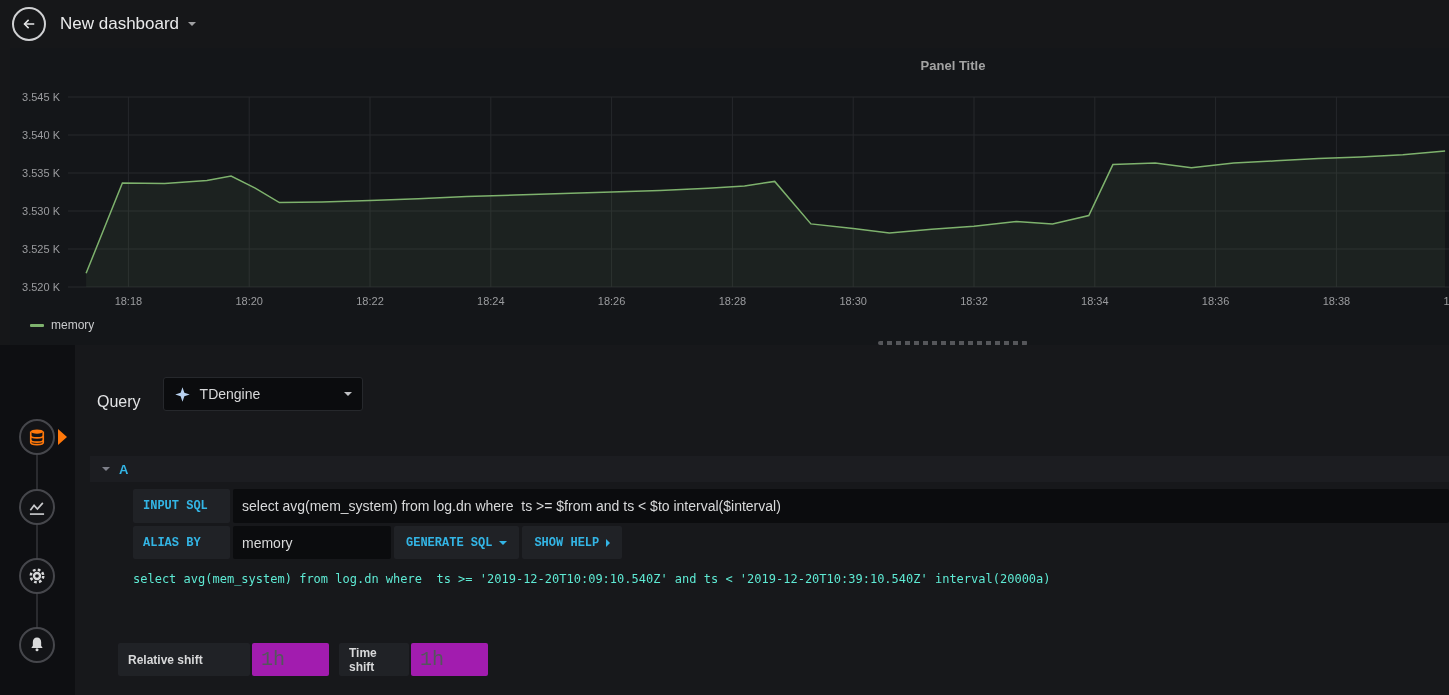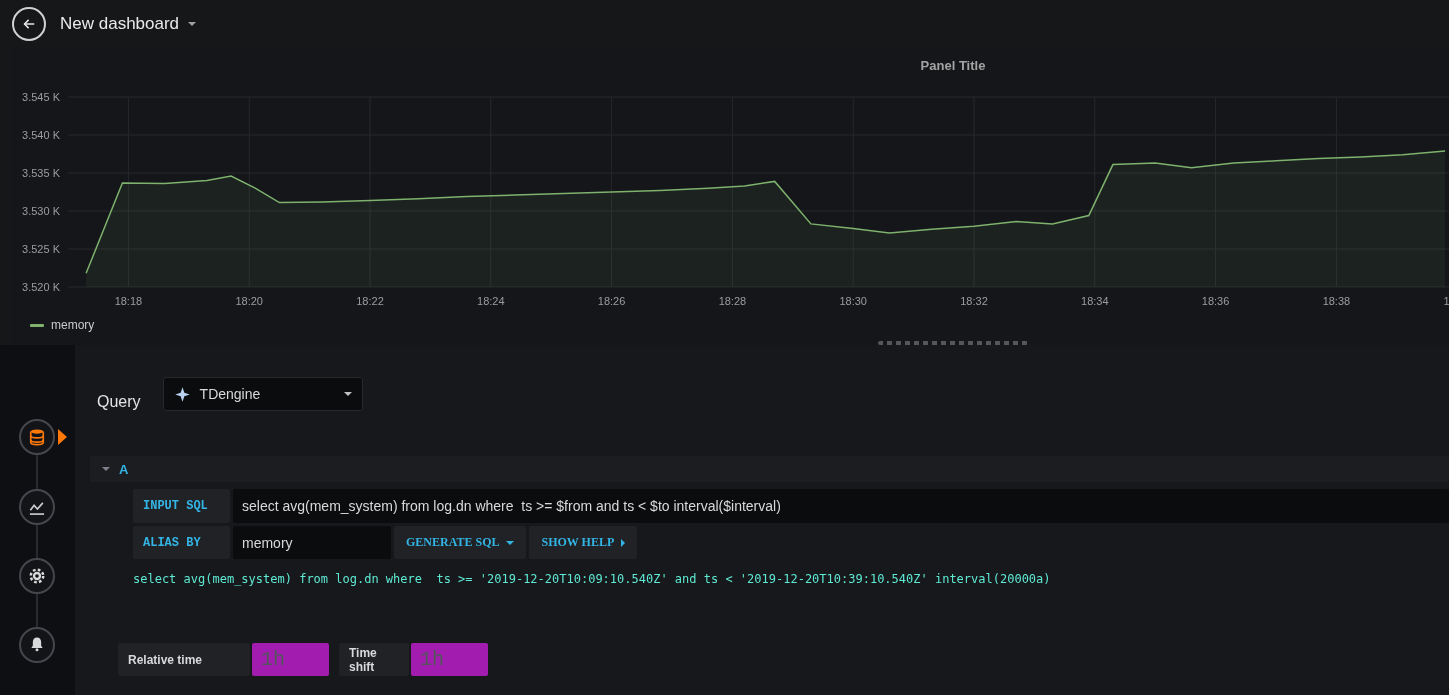--- a/index.html
+++ b/index.html
@@ -70,21 +70,21 @@
   .row-alias    { left:133px; top:526px; height:33px; }
   .form-label { background:#202226; color:#33b5e5; font-size:12px; font-weight:bold;
     padding:0 10px; display:flex; align-items:center; margin-right:3px; border-radius:2px;font-family:Liberation Mono, monospace; }
   .lbl-fixed { width:97px; flex:0 0 auto; }
   .sql-input { flex:1; background:#0b0c0e; border:none; outline:none; color:#d8d9da; font-size:14px;
     font-family:"Liberation Sans", sans-serif; padding:0 9px; border-radius:2px; }
   .alias-input { width:158px; background:#0b0c0e; border:none; outline:none; color:#d8d9da; font-size:14px;
     font-family:"Liberation Sans", sans-serif; padding:0 9px; margin-right:3px; border-radius:2px; }
   .text-btn { background:#202226; border:none; color:#33b5e5; font-size:12px; font-weight:bold;
     padding:0 12px; margin-right:3px; display:flex; align-items:center; gap:7px; cursor:pointer;
-    border-radius:2px; font-family:Liberation Serif, serif; }
+    border-radius:2px; font-family:Liberation Mono, monospace; }
   .gen-sql { position:absolute; left:133px; top:572px; width:1316px;
     font-family:"DejaVu Sans Mono","Liberation Mono",monospace; font-size:12px; color:#5eead4; white-space:pre-wrap; }
 
   
   .time-row { position:absolute; left:118px; top:643px; height:33px; display:flex; gap:10px; }
   .time-group { display:flex; height:33px; }
   .time-label { background:#202226; color:#d8d9da; font-size:12px; font-weight:bold;
     padding:0 10px; display:flex; align-items:center; margin-right:2px; border-radius:2px; }
   .lbl-rel { width:132px; }
   .lbl-shift { width:70px; }
@@ -224,21 +224,21 @@
     <button class="text-btn">
       <span>SHOW HELP</span>
       <span class="caret-right"></span>
     </button>
   </div>
 
   <div class="gen-sql">select avg(mem_system) from log.dn where  ts &gt;= '2019-12-20T10:09:10.540Z' and ts &lt; '2019-12-20T10:39:10.540Z' interval(20000a)</div>
 
   <div class="time-row">
     <div class="time-group">
-      <span class="time-label lbl-rel">Relative time</span>
+      <span class="time-label lbl-rel">Relative shift</span>
       <input class="time-input" type="text" placeholder="1h" style="">
     </div>
     <div class="time-group">
       <span class="time-label lbl-shift">Time shift</span>
       <input class="time-input" type="text" placeholder="1h" style="">
     </div>
   </div>
 
 </div>
 

